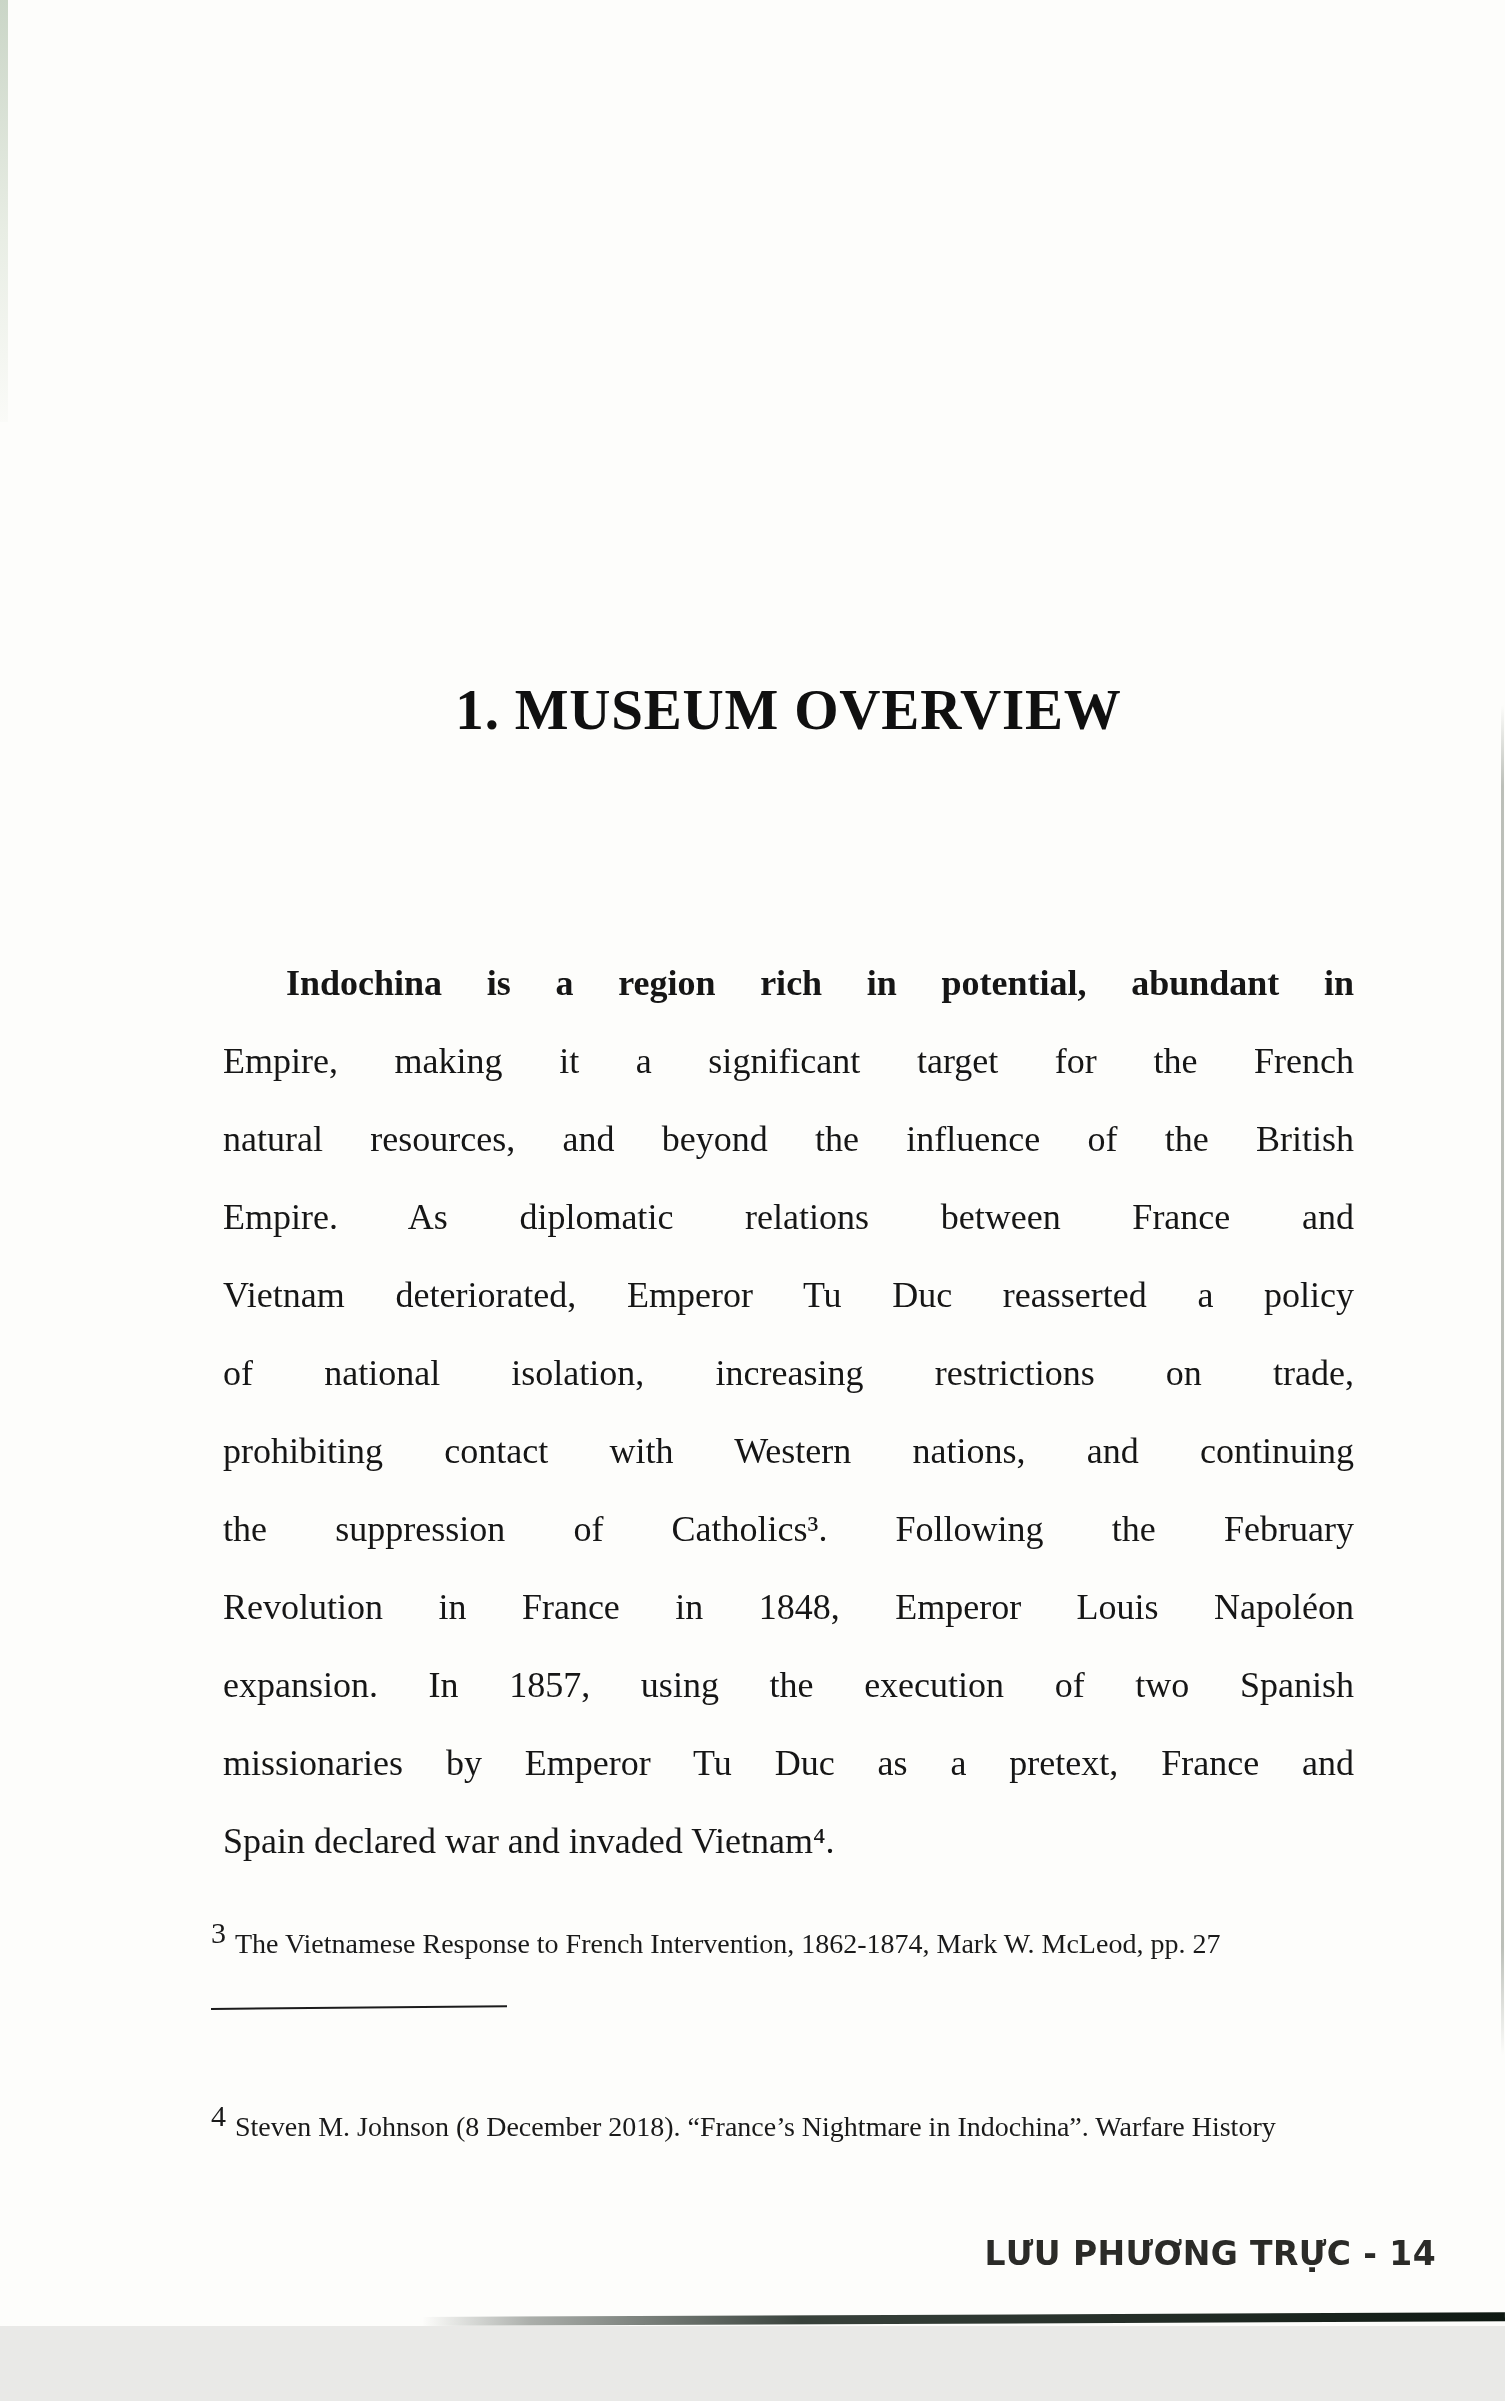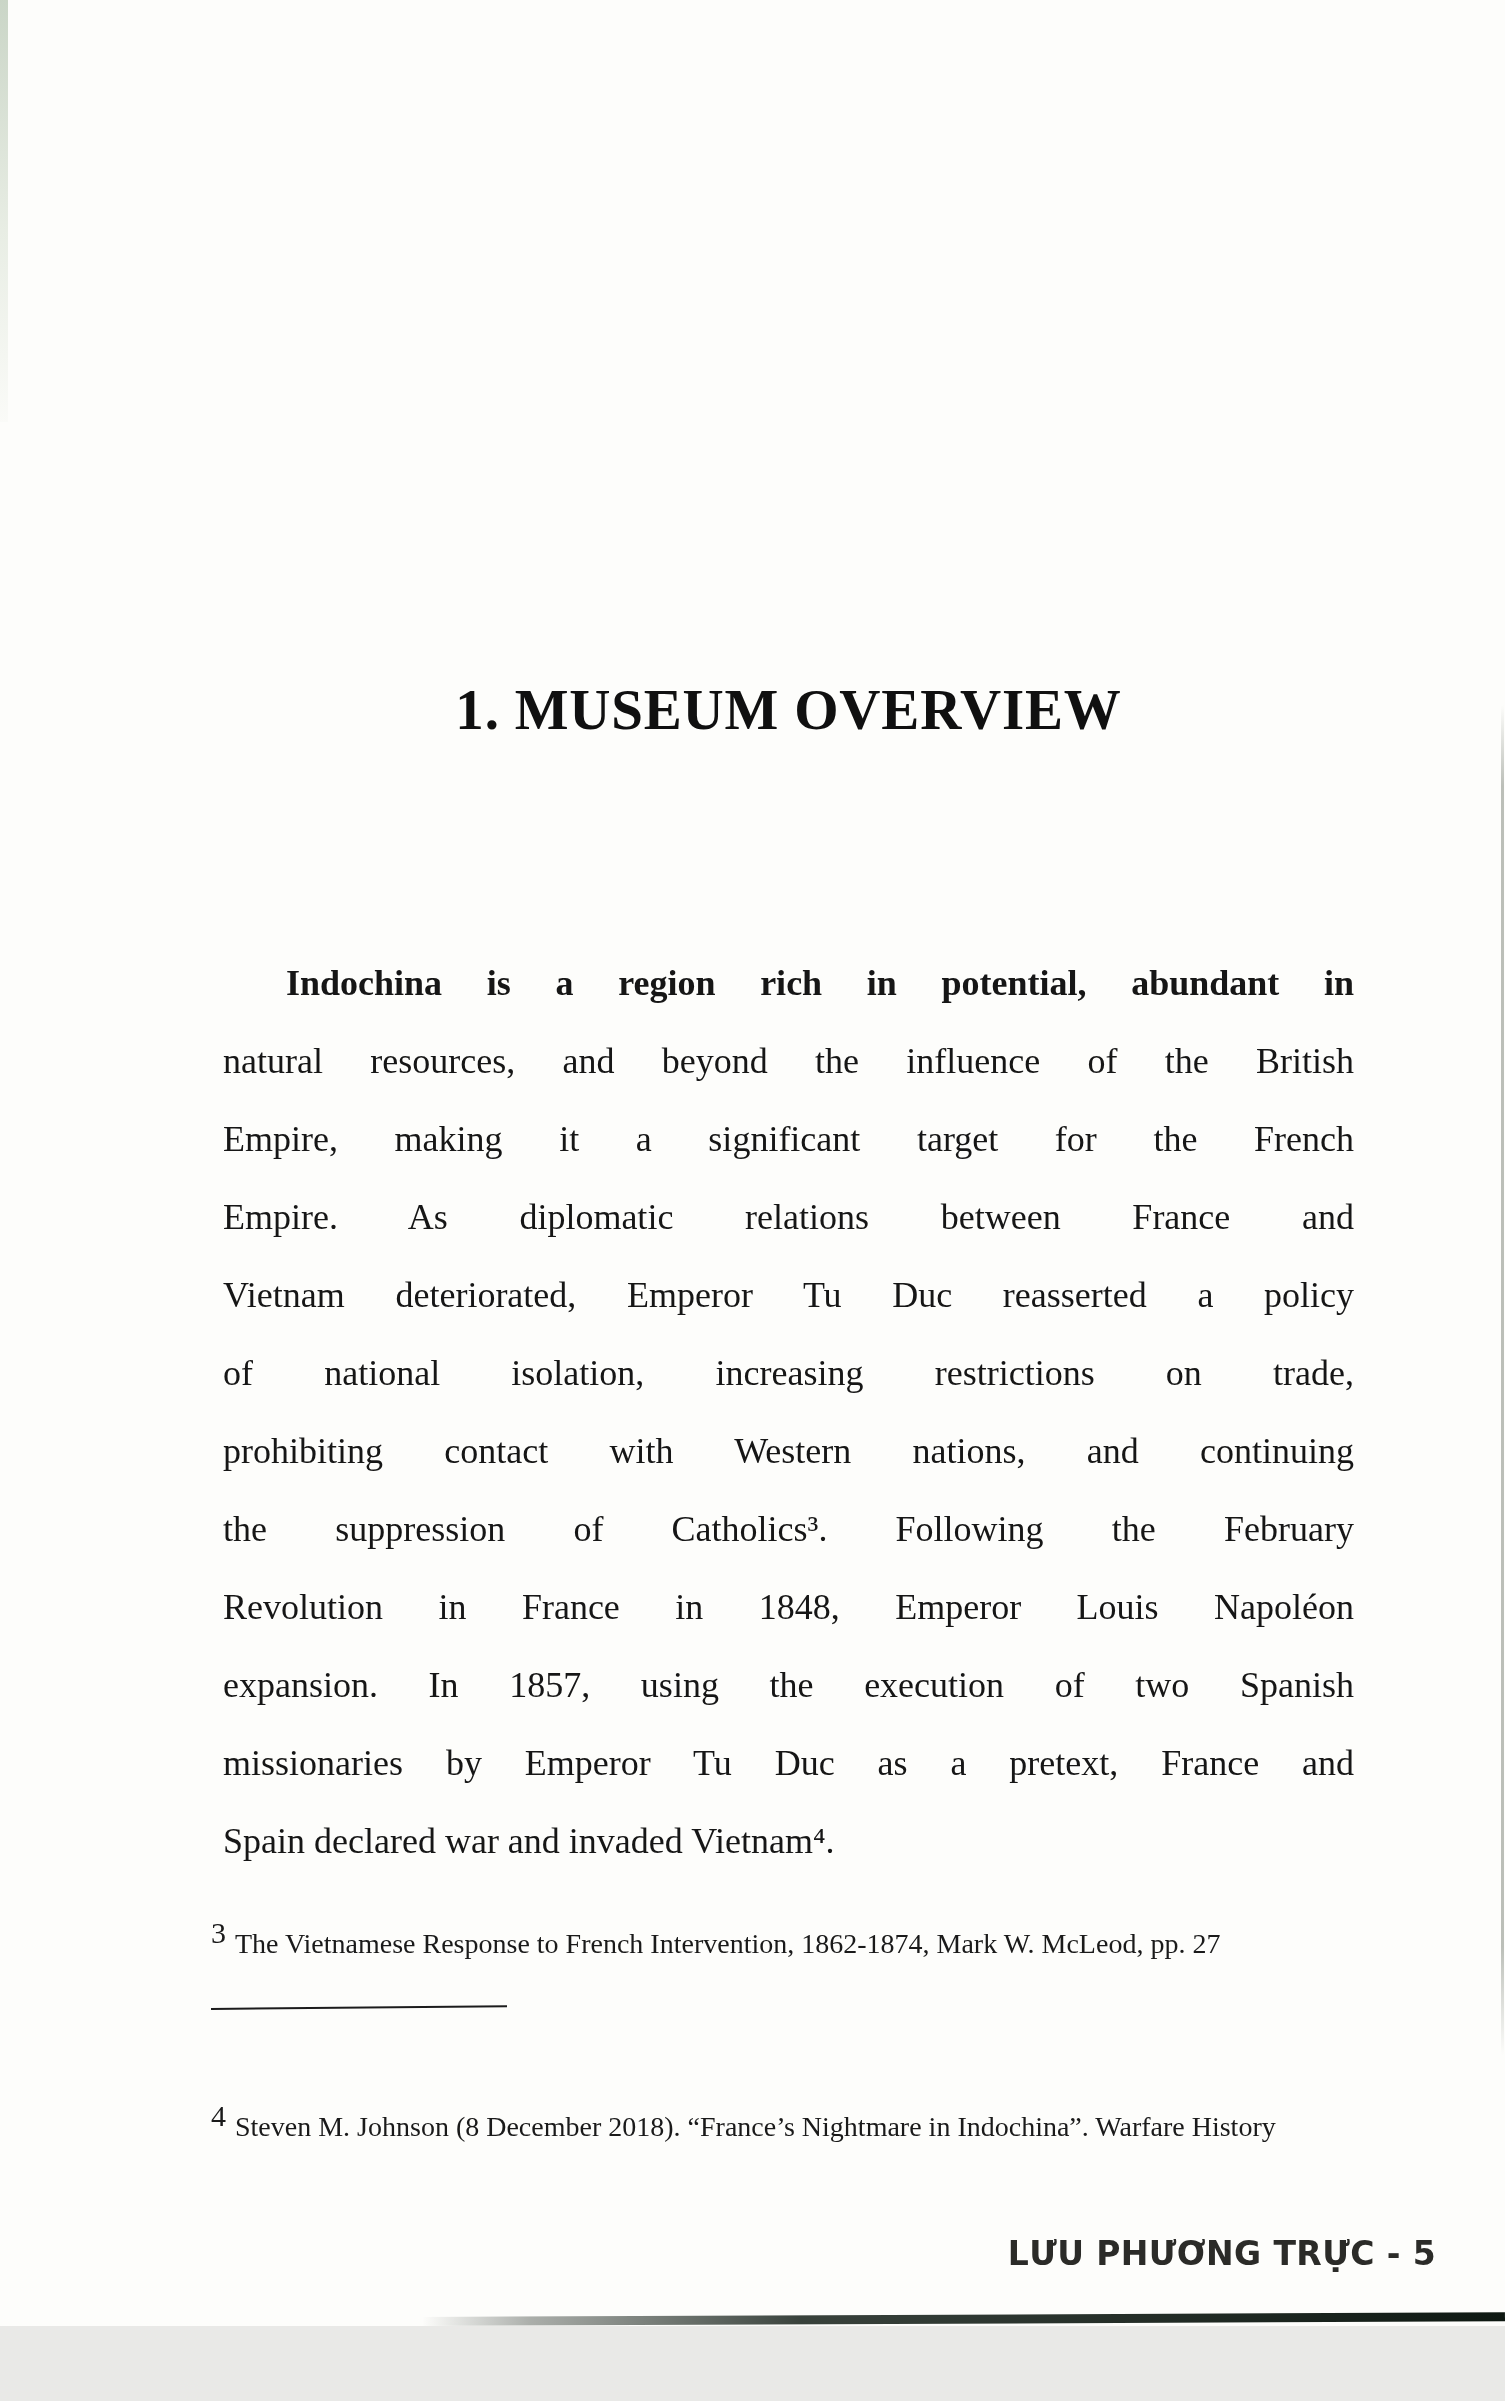--- a/index.html
+++ b/index.html
@@ -126,22 +126,22 @@
 
 <div class="page">
 
   <div class="left-edge-strip"></div>
   <div class="right-edge-scan-line"></div>
 
   <h1 class="chapter-title">1. MUSEUM OVERVIEW</h1>
 
   <div class="body-text">
     <div class="line indent">Indochina is a region rich in potential, abundant in</div>
+    <div class="line">Empire, making it a significant target for the French</div>
     <div class="line">natural resources, and beyond the influence of the British</div>
-    <div class="line">Empire, making it a significant target for the French</div>
     <div class="line">Empire. As diplomatic relations between France and</div>
     <div class="line">Vietnam deteriorated, Emperor Tu Duc reasserted a policy</div>
     <div class="line">of national isolation, increasing restrictions on trade,</div>
     <div class="line">prohibiting contact with Western nations, and continuing</div>
     <div class="line">the suppression of Catholics³. Following the February</div>
     <div class="line">Revolution in France in 1848, Emperor Louis Napoléon</div>
     <div class="line">expansion. In 1857, using the execution of two Spanish</div>
     <div class="line">missionaries by Emperor Tu Duc as a pretext, France and</div>
     <div class="line last">Spain declared war and invaded Vietnam⁴.</div>
   </div>
@@ -149,18 +149,18 @@
   <div class="footnote-divider"></div>
 
   <div class="footnote footnote-3">
     <span class="fn-marker">3</span><span>The Vietnamese Response to French Intervention, 1862-1874, Mark W. McLeod, pp. 27</span>
   </div>
 
   <div class="footnote footnote-4">
     <span class="fn-marker">4</span><span>Steven M. Johnson (8 December 2018). “France’s Nightmare in Indochina”. Warfare History</span>
   </div>
 
-  <div class="page-footer">LƯU PHƯƠNG TRỰC - 5</div>
+  <div class="page-footer">LƯU PHƯƠNG TRỰC - 14</div>
 
   <div class="bottom-edge-strip"></div>
 
 </div>
 
 
 </body></html>

